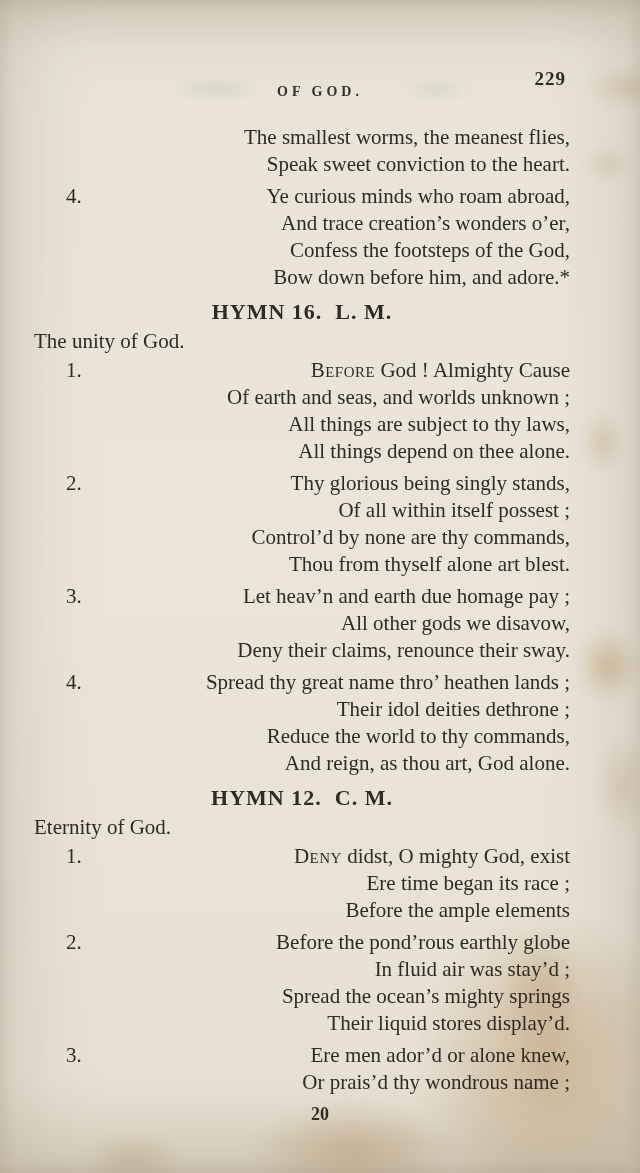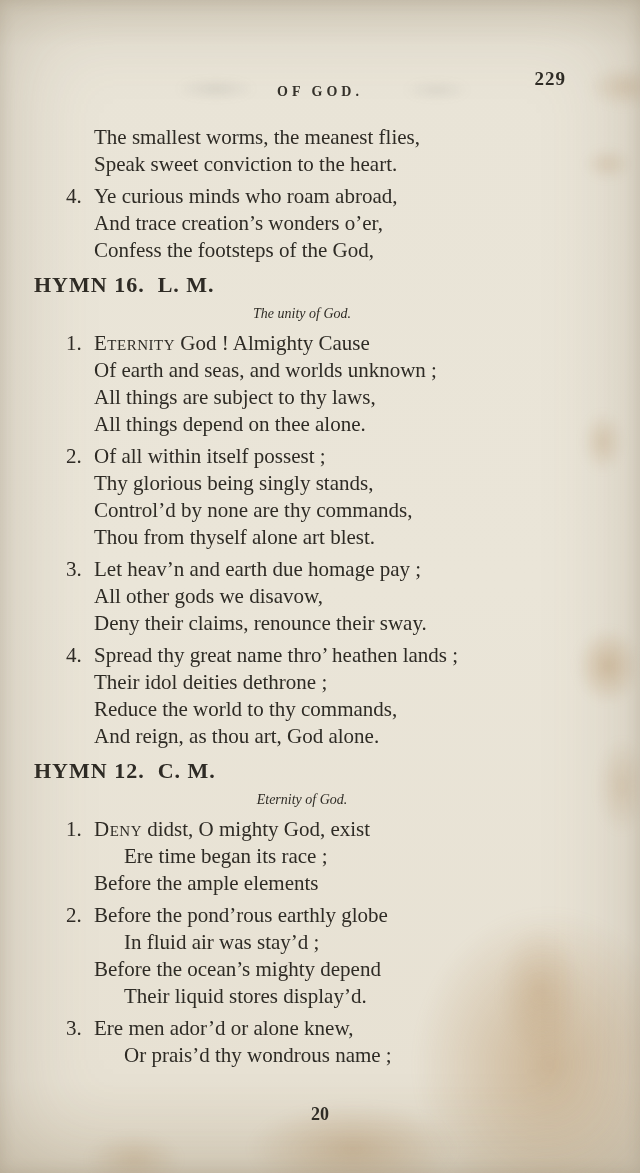--- a/index.html
+++ b/index.html
@@ -41,33 +41,33 @@
   .page-number {
     position: absolute; right: 74px; top: 68px;
     font-size: 19px; font-weight: bold; letter-spacing: 1px;
   }
 
   .content {
     position: relative; z-index: 2;
     padding: 24px 70px 0 64px;
     font-size: 21px; line-height: 27px;
   }
-  .stanza { position: relative; padding-left: 30px; margin-bottom: 5px; }
+  .stanza { position: relative; padding-left: 30px; margin-bottom: 5px; text-align: right; }
   .stanza-number { position: absolute; left: 2px; top: 0; }
   .verse-line { white-space: nowrap; }
   .verse-line.indent-1 { padding-left: 30px; }
   .smallcaps { font-variant: small-caps; letter-spacing: 0.5px; }
 
   .hymn-heading {
-    font-size: 22px; font-weight: bold;
+    text-align: center; font-size: 22px; font-weight: bold;
     letter-spacing: 1px; line-height: 30px; margin: 6px 0 2px;
     white-space: pre; margin-left: -30px;
   }
   .hymn-subtitle {
-    text-align: center; font-style: italic; font-size: 14px;
+    font-size: 21px;
     line-height: 24px; margin-bottom: 4px; margin-left: -30px;
   }
 
   .footer {
     position: absolute; bottom: 48px; left: 0; width: 100%;
     text-align: center; font-size: 18px; font-weight: bold; z-index: 2;
   }
 </style>
 </head>
 <body>
@@ -94,34 +94,35 @@
   <div class="content" id="content">
       <div class="stanza">
         <div class="verse-line indent-0">The smallest worms, the meanest flies,</div>
         <div class="verse-line indent-0">Speak sweet conviction to the heart.</div>
       </div>
       <div class="stanza">
         <span class="stanza-number">4.</span>
         <div class="verse-line indent-0">Ye curious minds who roam abroad,</div>
         <div class="verse-line indent-0">And trace creation’s wonders o’er,</div>
         <div class="verse-line indent-0">Confess the footsteps of the God,</div>
+        <div class="verse-line indent-0">Bow down before him, and adore.*</div>
       </div>
       <div class="hymn-heading">HYMN 16.  L. M.</div>
       <div class="hymn-subtitle">The unity of God.</div>
       <div class="stanza">
         <span class="stanza-number">1.</span>
-        <div class="verse-line indent-0"><span class="smallcaps">Eternity</span> God ! Almighty Cause</div>
+        <div class="verse-line indent-0"><span class="smallcaps">Before</span> God ! Almighty Cause</div>
         <div class="verse-line indent-0">Of earth and seas, and worlds unknown ;</div>
         <div class="verse-line indent-0">All things are subject to thy laws,</div>
         <div class="verse-line indent-0">All things depend on thee alone.</div>
       </div>
       <div class="stanza">
         <span class="stanza-number">2.</span>
+        <div class="verse-line indent-0">Thy glorious being singly stands,</div>
         <div class="verse-line indent-0">Of all within itself possest ;</div>
-        <div class="verse-line indent-0">Thy glorious being singly stands,</div>
         <div class="verse-line indent-0">Control’d by none are thy commands,</div>
         <div class="verse-line indent-0">Thou from thyself alone art blest.</div>
       </div>
       <div class="stanza">
         <span class="stanza-number">3.</span>
         <div class="verse-line indent-0">Let heav’n and earth due homage pay ;</div>
         <div class="verse-line indent-0">All other gods we disavow,</div>
         <div class="verse-line indent-0">Deny their claims, renounce their sway.</div>
       </div>
       <div class="stanza">
@@ -136,21 +137,21 @@
       <div class="stanza">
         <span class="stanza-number">1.</span>
         <div class="verse-line indent-0"><span class="smallcaps">Deny</span> didst, O mighty God, exist</div>
         <div class="verse-line indent-1">Ere time began its race ;</div>
         <div class="verse-line indent-0">Before the ample elements</div>
       </div>
       <div class="stanza">
         <span class="stanza-number">2.</span>
         <div class="verse-line indent-0">Before the pond’rous earthly globe</div>
         <div class="verse-line indent-1">In fluid air was stay’d ;</div>
-        <div class="verse-line indent-0">Before the ocean’s mighty depend</div>
+        <div class="verse-line indent-0">Spread the ocean’s mighty springs</div>
         <div class="verse-line indent-1">Their liquid stores display’d.</div>
       </div>
       <div class="stanza">
         <span class="stanza-number">3.</span>
         <div class="verse-line indent-0">Ere men ador’d or alone knew,</div>
         <div class="verse-line indent-1">Or prais’d thy wondrous name ;</div>
       </div>
     </div>
 
   <div class="footer">

